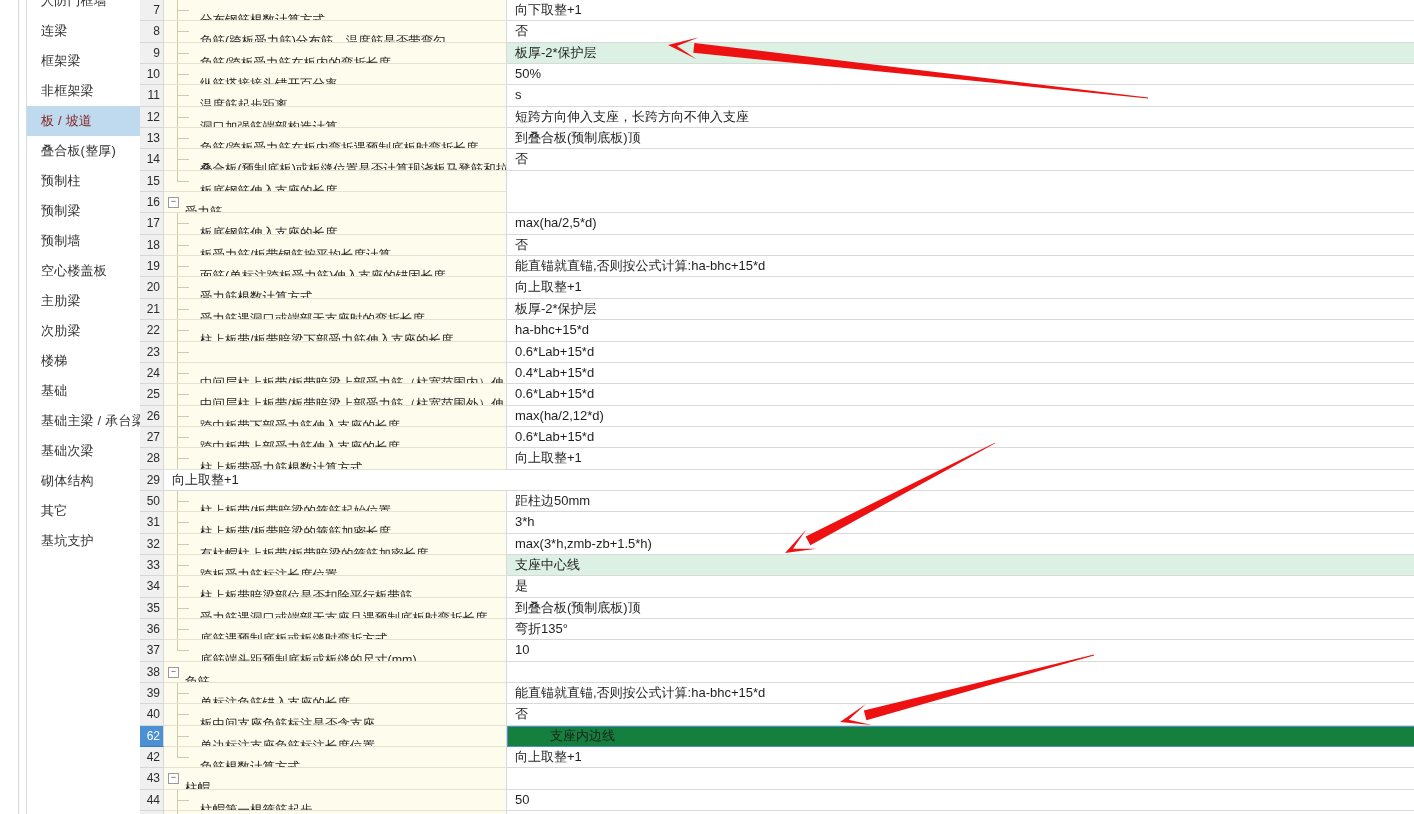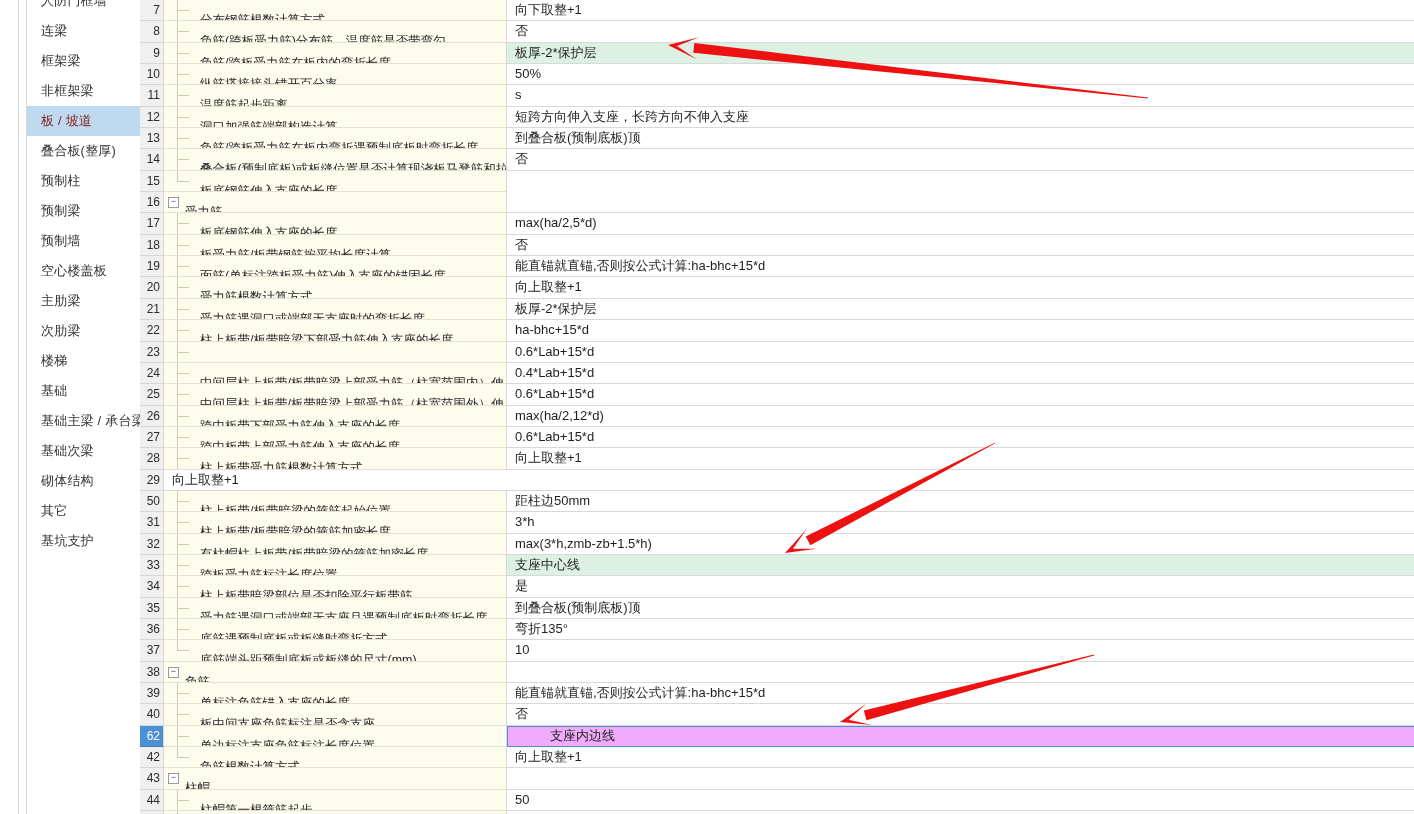--- a/index.html
+++ b/index.html
@@ -71,21 +71,21 @@
     border-bottom: 1px solid #d9d9d9;
     font-size: 13px; color: #1f1f1f;
     line-height: 20px;
     padding-left: 8px;
     overflow: hidden;
   }
   .c-val.hl { background: #dcf0e4; }
   .row.editing .c-val {
     border: 1px solid #4a90d2;
     border-right: none;
-    background: #f0abfc;
+    background: #15803d;
     line-height: 18px;
     padding-left: 42px;
   }
 
   
   .tree { position:absolute; left:0; top:0; bottom:0; width: 36px; }
   .elbow {
     position: absolute; left: 13px; top: 10px; width: 12px; height: 1px;
     background: #cfc9ad;
   }

